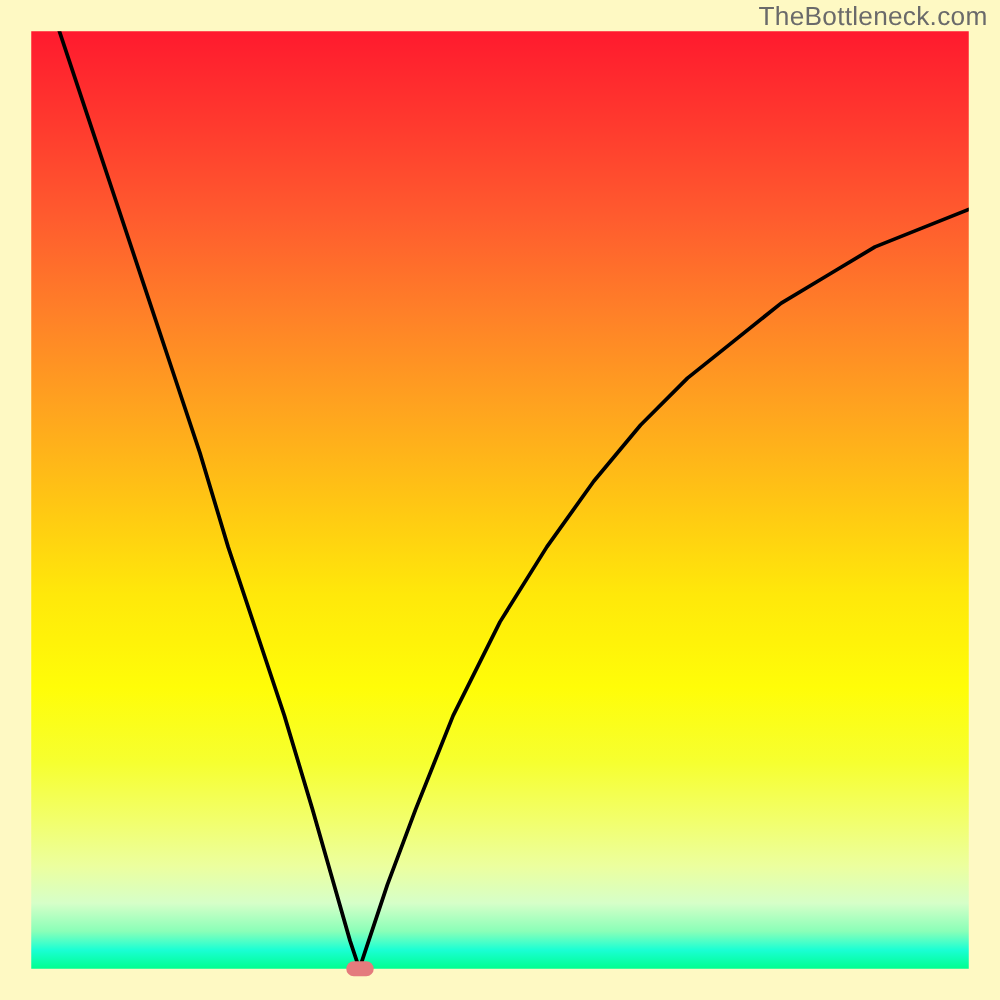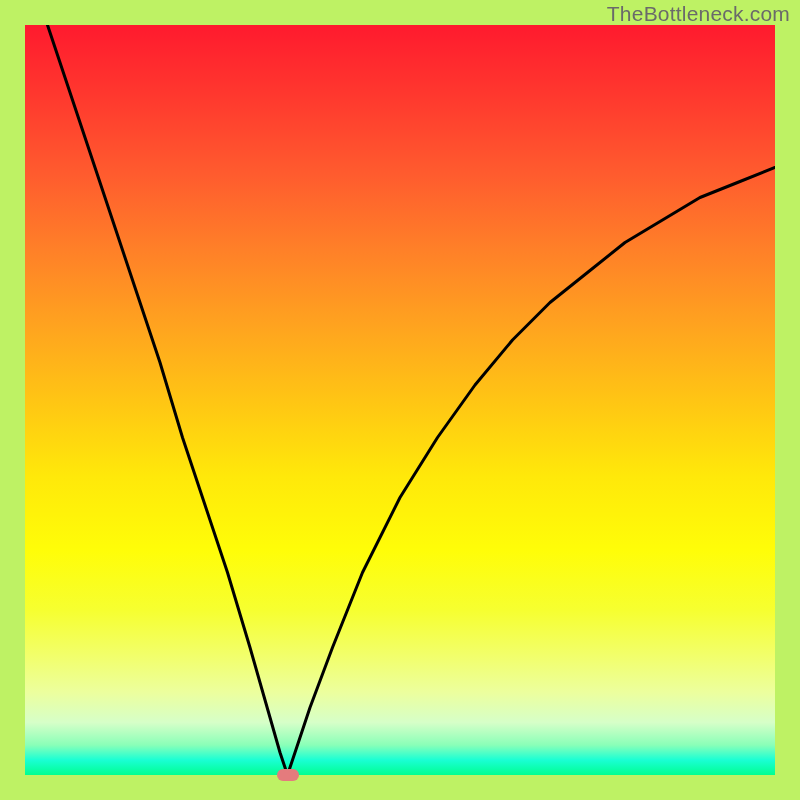--- a/index.html
+++ b/index.html
@@ -1,20 +1,20 @@
 <!DOCTYPE html>
 <html><head>
 <meta charset="utf-8">
 <style>
   * { margin: 0; padding: 0; box-sizing: border-box; }
   html, body { width: 800px; height: 800px; overflow: hidden; background: #000; }
   .outer {
     width: 800px;
     height: 800px;
-    background: #bef264;
+    background: #fef9c3;
     position: relative;
     text-align: right;
   }
   .plot-area {
     position: absolute;
     left: 25px;
     top: 25px;
     width: 750px;
     height: 750px;
     background: linear-gradient(to bottom,

